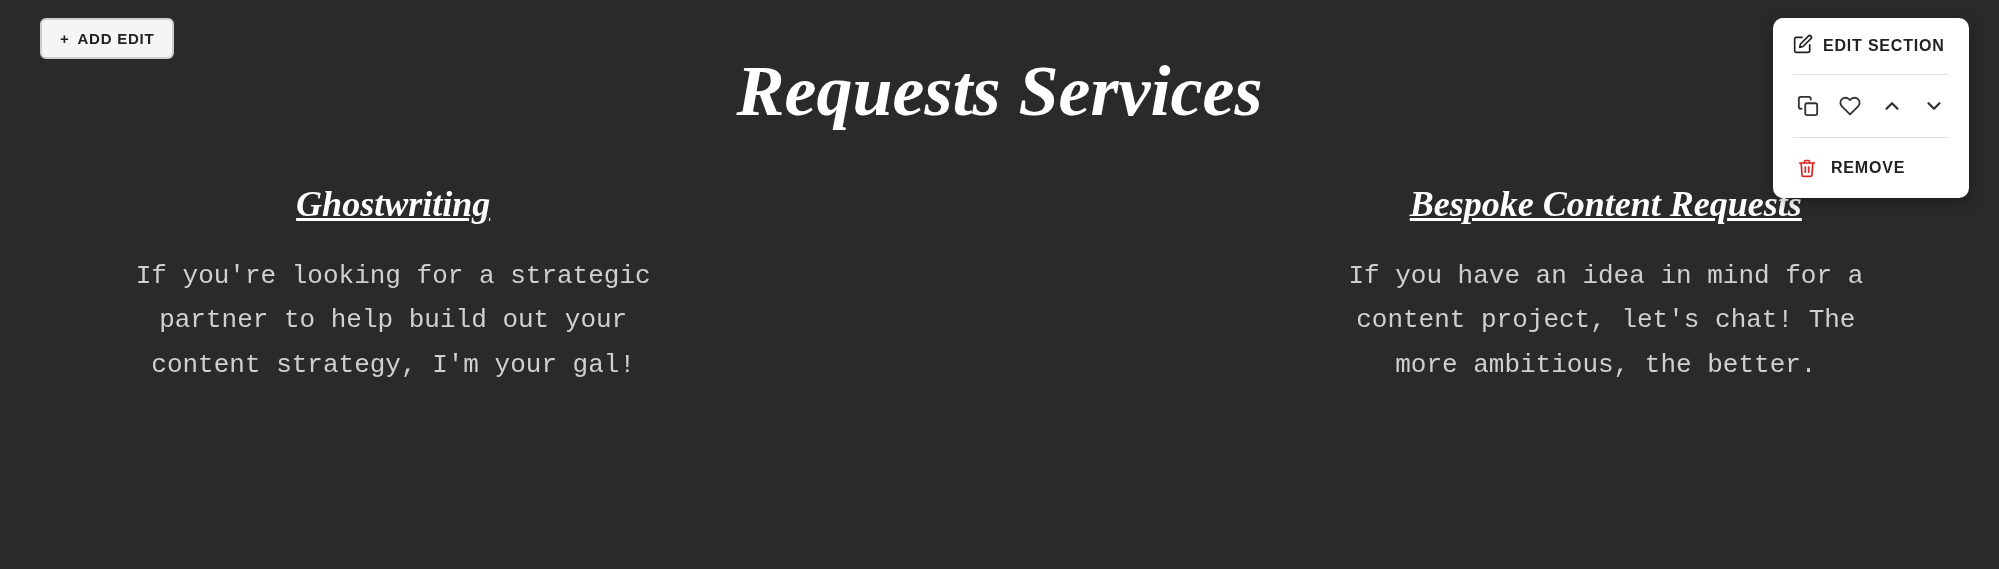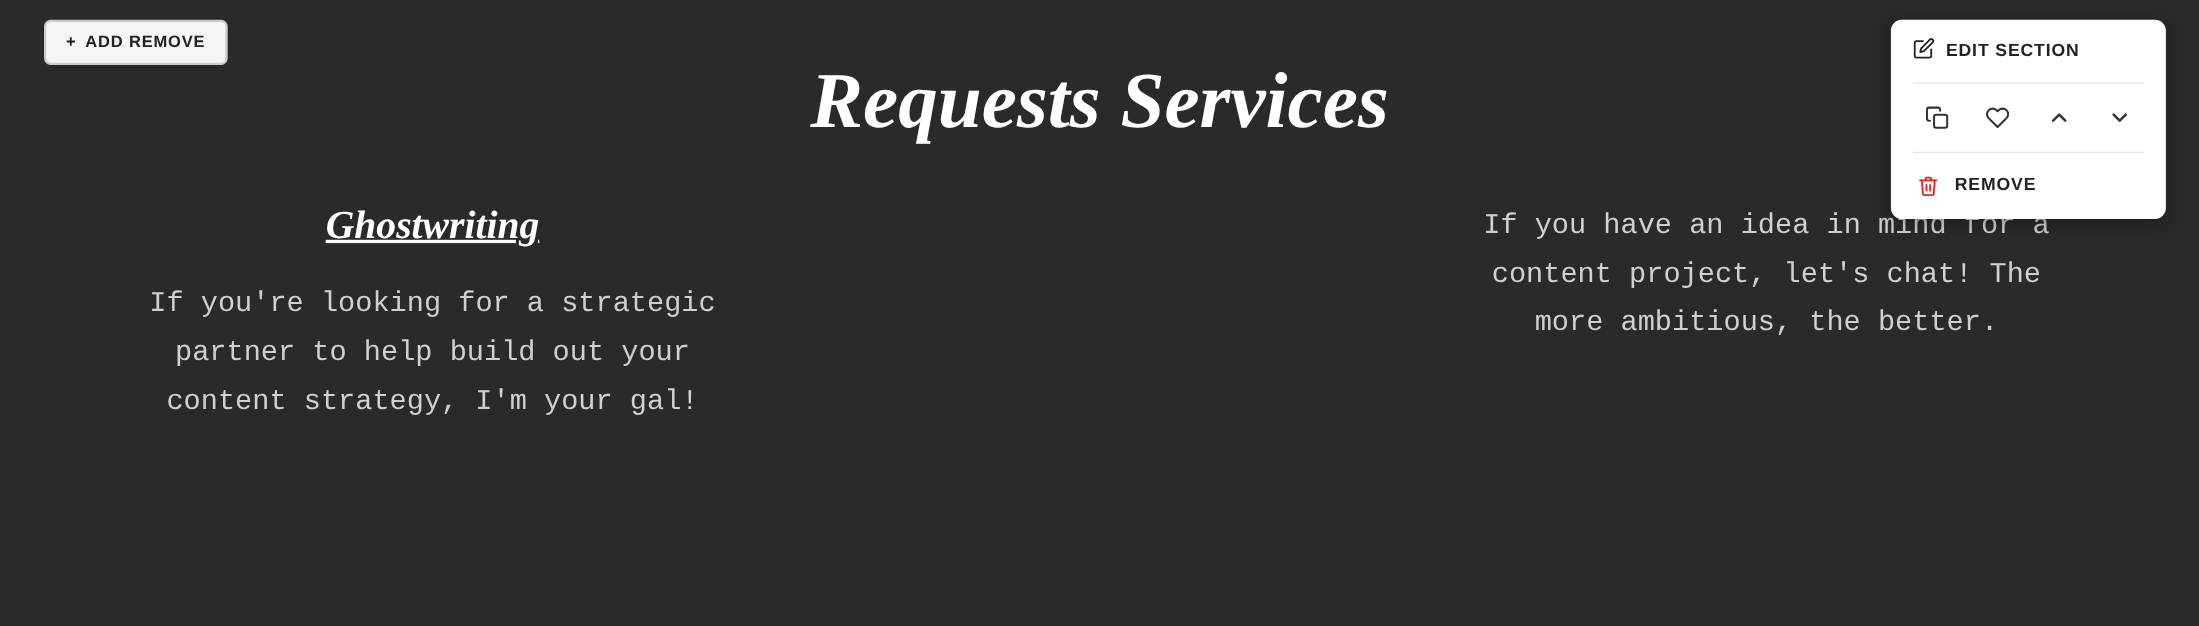--- a/index.html
+++ b/index.html
@@ -107,21 +107,21 @@
     }
 
     
     .edit-panel {
       position: absolute;
       top: 18px;
       right: 30px;
       background-color: #ffffff;
       border-radius: 10px;
       padding: 16px 20px;
-      width: 250px;
+      width: 196px;
       box-shadow: 0 4px 16px rgba(0,0,0,0.3);
       display: flex;
       flex-direction: column;
       gap: 14px;
     }
 
     .edit-panel-top {
       display: flex;
       align-items: center;
       gap: 10px;
@@ -188,36 +188,37 @@
   </style>
 </head>
 <body>
 
 <div class="top-bar"></div>
 
 <div class="main-content">
 
   <button class="add-block-btn">
     <span>+</span>
-    <span>ADD REMOVE</span>
+    <span>ADD EDIT</span>
   </button>
 
   <h1 class="page-title">Requests Services</h1>
 
   <div class="columns">
 
     <div class="column">
       <h2 class="column-title">Ghostwriting</h2>
       <p class="column-text">If you're looking for a strategic partner to help build out your content strategy, I'm your gal!</p>
     </div>
 
     <div class="column">
     </div>
 
     <div class="column">
+      <h2 class="column-title">Bespoke Content Requests</h2>
       <p class="column-text">If you have an idea in mind for a content project, let's chat! The more ambitious, the better.</p>
     </div>
 
   </div>
 
   <div class="edit-panel">
 
     <div class="edit-panel-top">
       <span class="pencil-icon">
         <svg viewBox="0 0 24 24" fill="none" stroke="#222" stroke-width="2" stroke-linecap="round" stroke-linejoin="round">

